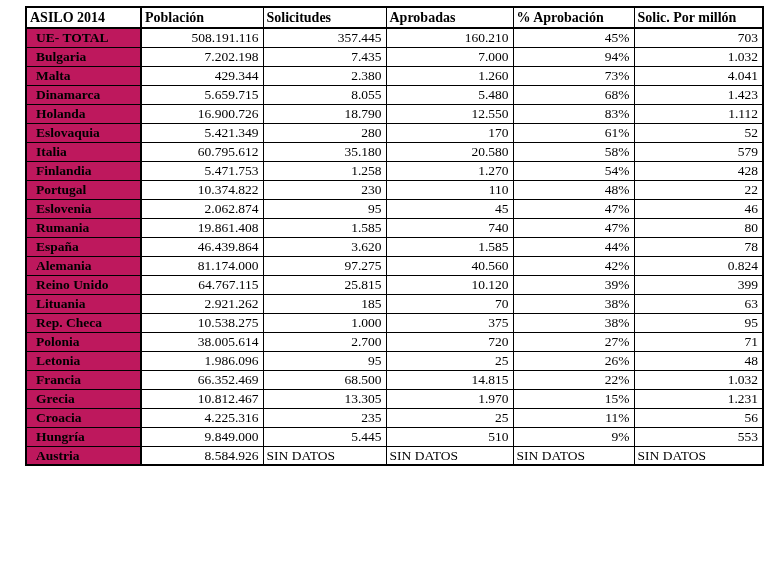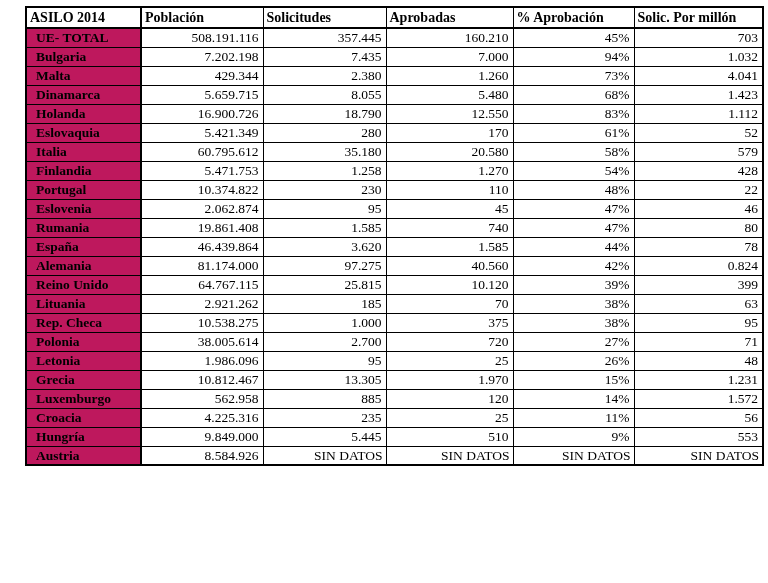--- a/index.html
+++ b/index.html
@@ -45,21 +45,21 @@
     text-align: left;
     border-right: 2px solid #000;
     padding-left: 9px;
   }
   tbody td {
     text-align: right;
     background: #ffffff;
     padding-right: 4px;
   }
   tbody td.nodata {
-    text-align: right;
+    text-align: left;
     padding-right: 3px;
   }
 </style>
 </head>
 <body>
 
 <table class="asylum">
   <colgroup>
     <col style="width:115px">
     <col style="width:122px">
@@ -217,36 +217,36 @@
       </tr>
       <tr>
         <th class="country">Letonia</th>
         <td>1.986.096</td>
         <td>95</td>
         <td>25</td>
         <td>26%</td>
         <td>48</td>
       </tr>
       <tr>
+        <th class="country">Francia</th>
+        <td>66.352.469</td>
+        <td>68.500</td>
+        <td>14.815</td>
+        <td>22%</td>
+        <td>1.032</td>
+      </tr>
+      <tr>
         <th class="country">Grecia</th>
         <td>10.812.467</td>
         <td>13.305</td>
         <td>1.970</td>
         <td>15%</td>
         <td>1.231</td>
       </tr>
       <tr>
-        <th class="country">Luxemburgo</th>
-        <td>562.958</td>
-        <td>885</td>
-        <td>120</td>
-        <td>14%</td>
-        <td>1.572</td>
-      </tr>
-      <tr>
         <th class="country">Croacia</th>
         <td>4.225.316</td>
         <td>235</td>
         <td>25</td>
         <td>11%</td>
         <td>56</td>
       </tr>
       <tr>
         <th class="country">Hungría</th>
         <td>9.849.000</td>

